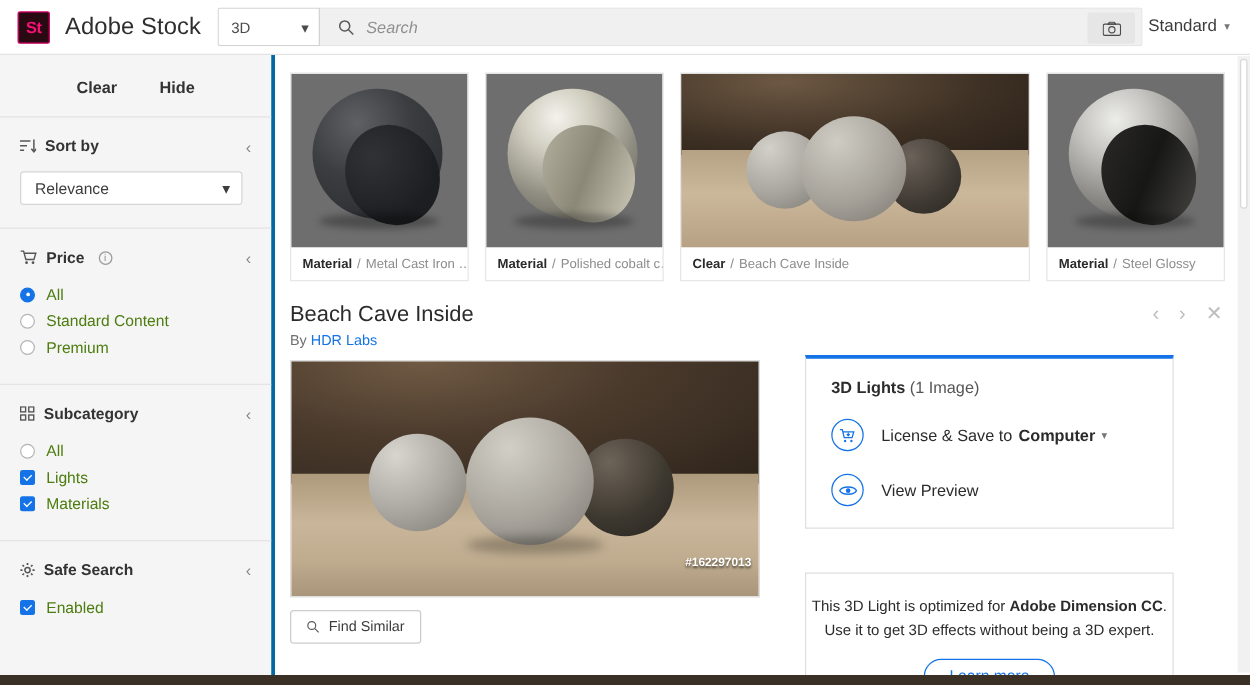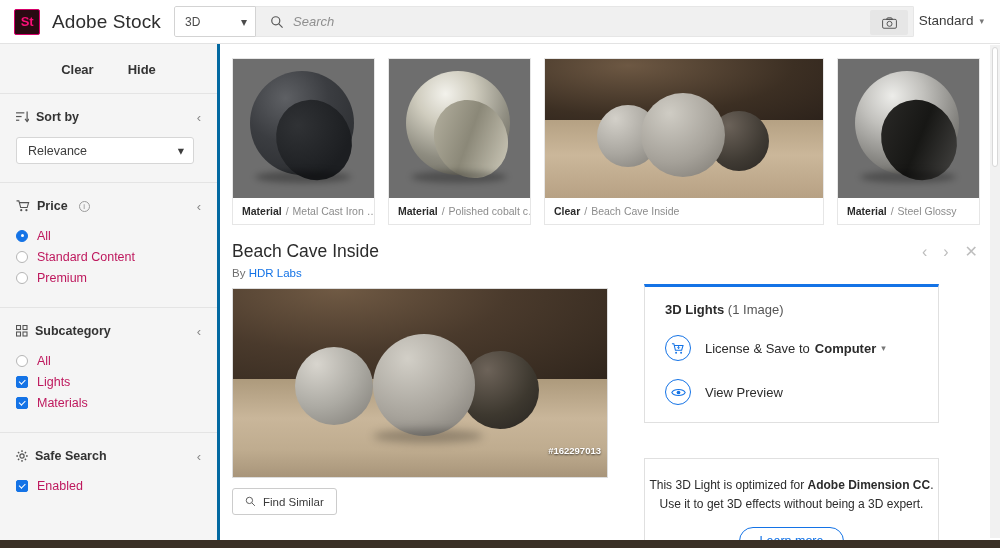--- a/index.html
+++ b/index.html
@@ -69,21 +69,21 @@
   .sec-collapse {
     position: absolute; right: 0; top: 0px; font-size: 13px; color: #888; cursor: pointer;
   }
   .dropdown-box {
     width: 178px; height: 27px; background: #fff; border: 1px solid #d6d6d6;
     border-radius: 3px; display: flex; align-items: center;
     justify-content: space-between; padding: 0 9px 0 11px; cursor: pointer;
   }
   .dropdown-box span { font-size: 12.5px; color: #3d3d3d; }
   .opt { display: flex; align-items: center; gap: 9px; height: 19px; margin-bottom: 2px; cursor: pointer; }
-  .opt .lbl { font-size: 12.5px; color: #be185d; }
+  .opt .lbl { font-size: 12.5px; color: #4d7c0f; }
   .radio {
     width: 12px; height: 12px; border-radius: 50%; border: 1px solid #b5b5b5;
     background: #fff; flex: none;
   }
   .radio.on { border-color: #1473e6; background: #1473e6; position: relative; }
   .radio.on::after {
     content: ''; position: absolute; left: 3.5px; top: 3.5px;
     width: 3px; height: 3px; border-radius: 50%; background: #fff;
   }
   .cbox {

